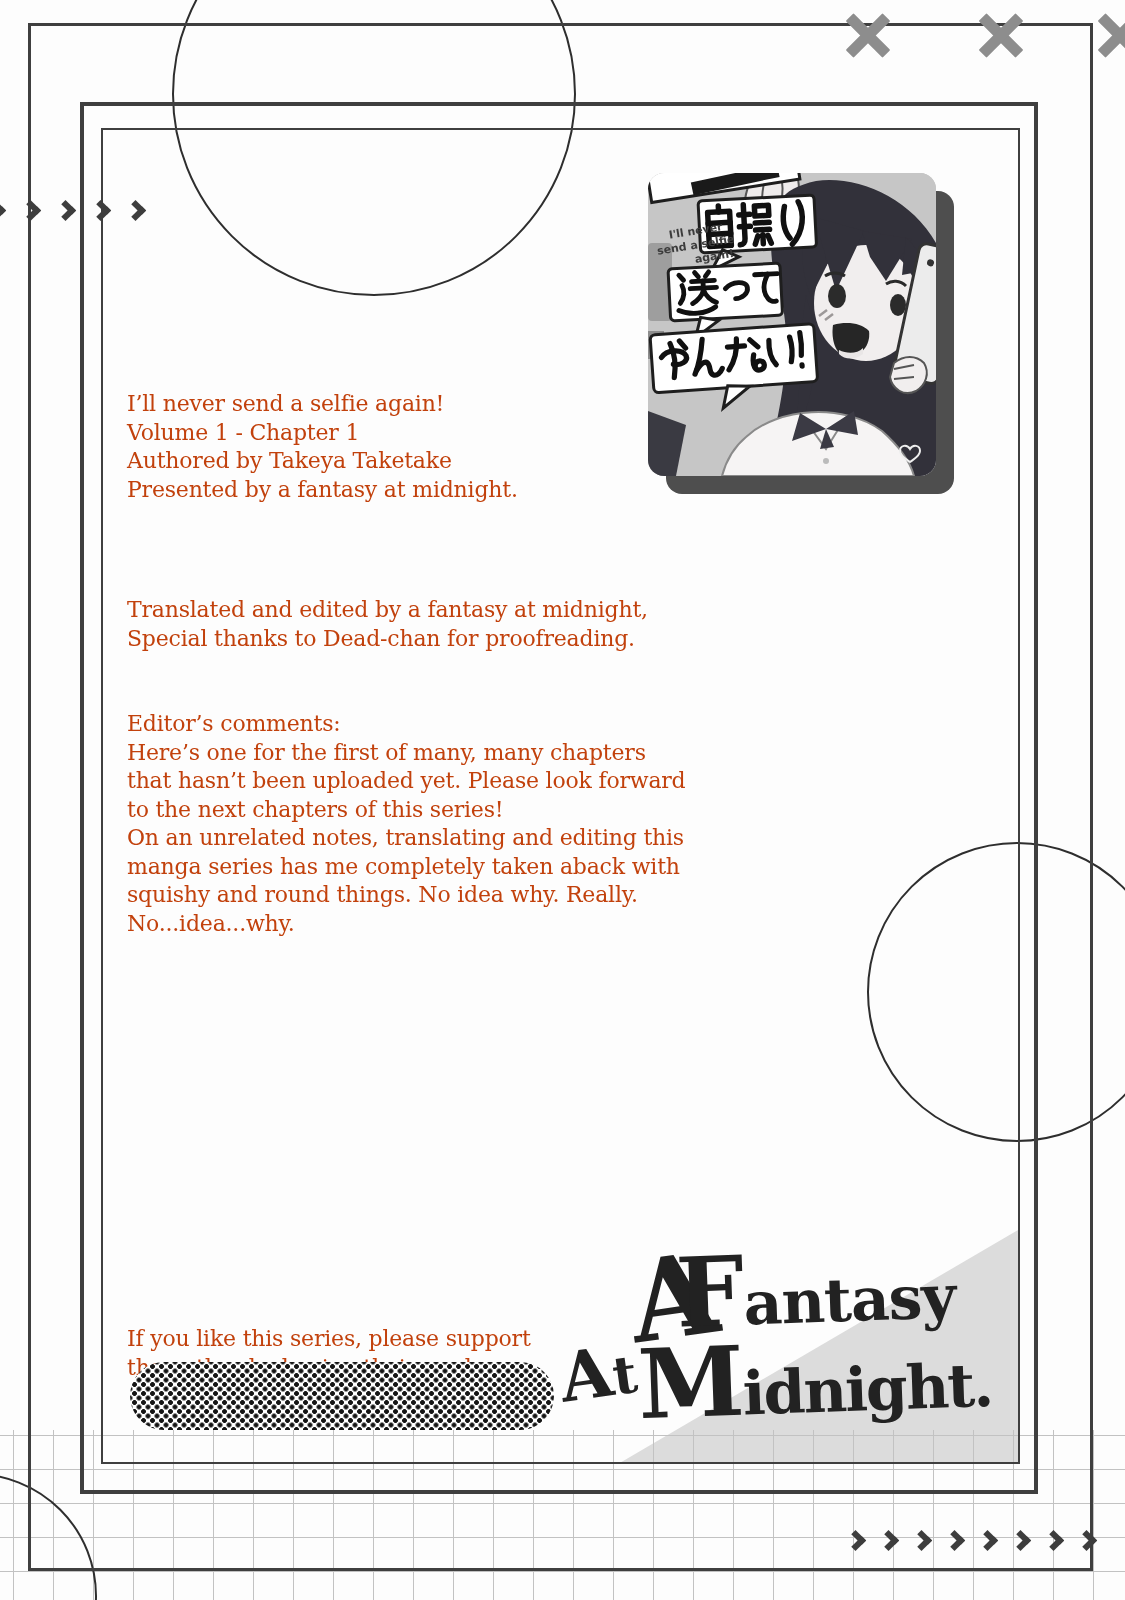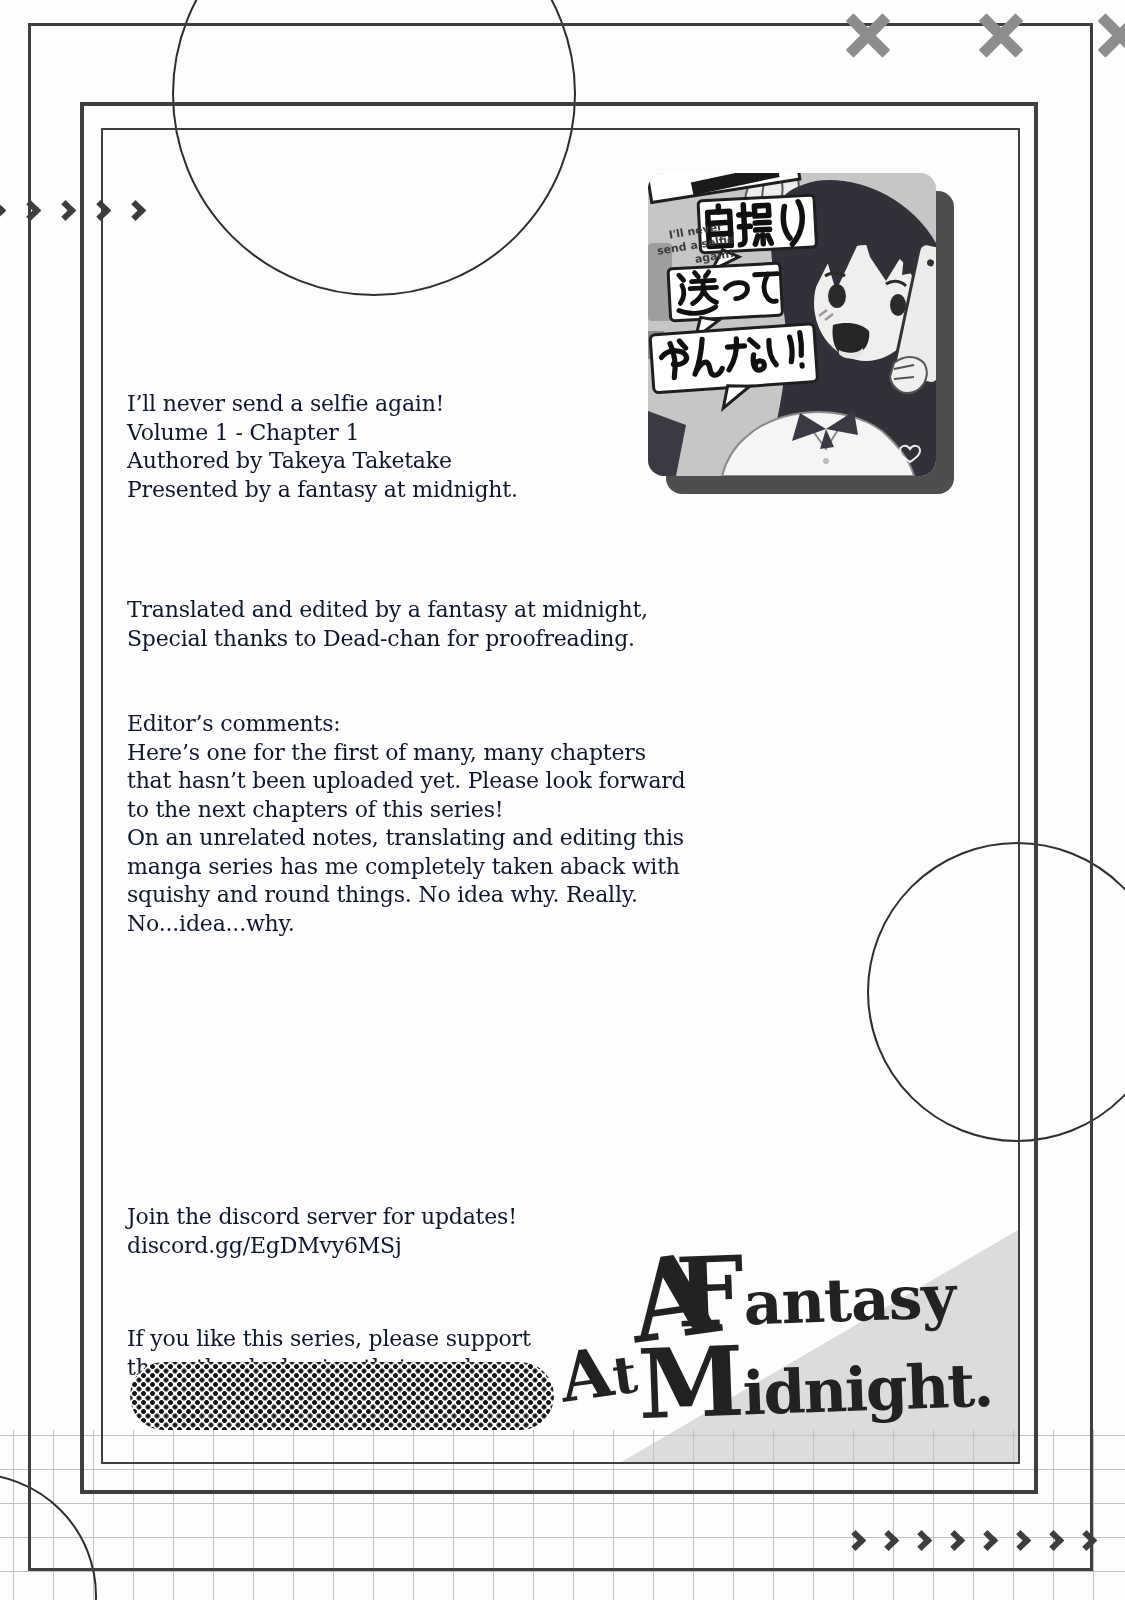--- a/index.html
+++ b/index.html
@@ -41,21 +41,21 @@
     background:#8d8d8d;border-radius:1px;}
   .xmark::before{transform:rotate(45deg);}
   .xmark::after{transform:rotate(-45deg);}
   .x1{left:846px;top:14px;} .x2{left:979px;top:14px;} .x3{left:1098px;top:14px;}
   
   .cover{left:648px;top:173px;width:288px;height:303px;border-radius:16px;overflow:hidden;
     box-shadow:18px 18px 0 #4e4e4e;background:#c6c6c6;}
   .cover svg{display:block;}
   
   .tblock{position:absolute;left:127px;white-space:pre-line;font-size:22px;line-height:28.5px;
-    letter-spacing:-0.2px;color:#0f172a;}
+    letter-spacing:-0.2px;color:#c2410c;}
   .tb-title{top:390px;} .tb-credits{top:596px;} .tb-editor{top:710px;}
   .tb-discord{top:1203px;} .tb-support{top:1289px;margin-top:36px;}
   
   .logo-part{position:absolute;font-family:"DejaVu Serif",serif;font-weight:bold;color:#222;
     line-height:0.9;display:inline-block;}
   .logo-part::first-letter{font-size:1.6em;}
   .logo-a{left:630px;top:1248px;font-size:70px;transform:rotate(-8deg);}
   .logo-fantasy{left:676px;top:1246px;font-size:60px;letter-spacing:-1px;transform:rotate(-2deg);}
   .logo-at{left:560px;top:1344px;font-size:52px;transform:rotate(-8deg);}
   .logo-at::first-letter{font-size:1.3em;}
@@ -248,22 +248,20 @@
   <div class="tblock tb-credits">Translated and edited by a fantasy at midnight,
 Special thanks to Dead-chan for proofreading.</div>
   <div class="tblock tb-editor">Editor’s comments:
 Here’s one for the first of many, many chapters
 that hasn’t been uploaded yet. Please look forward
 to the next chapters of this series!
 On an unrelated notes, translating and editing this
 manga series has me completely taken aback with
 squishy and round things. No idea why. Really.
 No...idea...why.</div>
-  <div class="tblock tb-discord">Join the discord server for updates!
-discord.gg/EgDMvy6MSj</div>
   <div class="tblock tb-support">If you like this series, please support
 the author by buying their work.</div>
 
   <div class="abs halftone"></div>
 
   <span class="logo-part logo-a">A</span>
   <span class="logo-part logo-fantasy">Fantasy</span>
   <span class="logo-part logo-at">At</span>
   <span class="logo-part logo-midnight">Midnight.</span>
 

